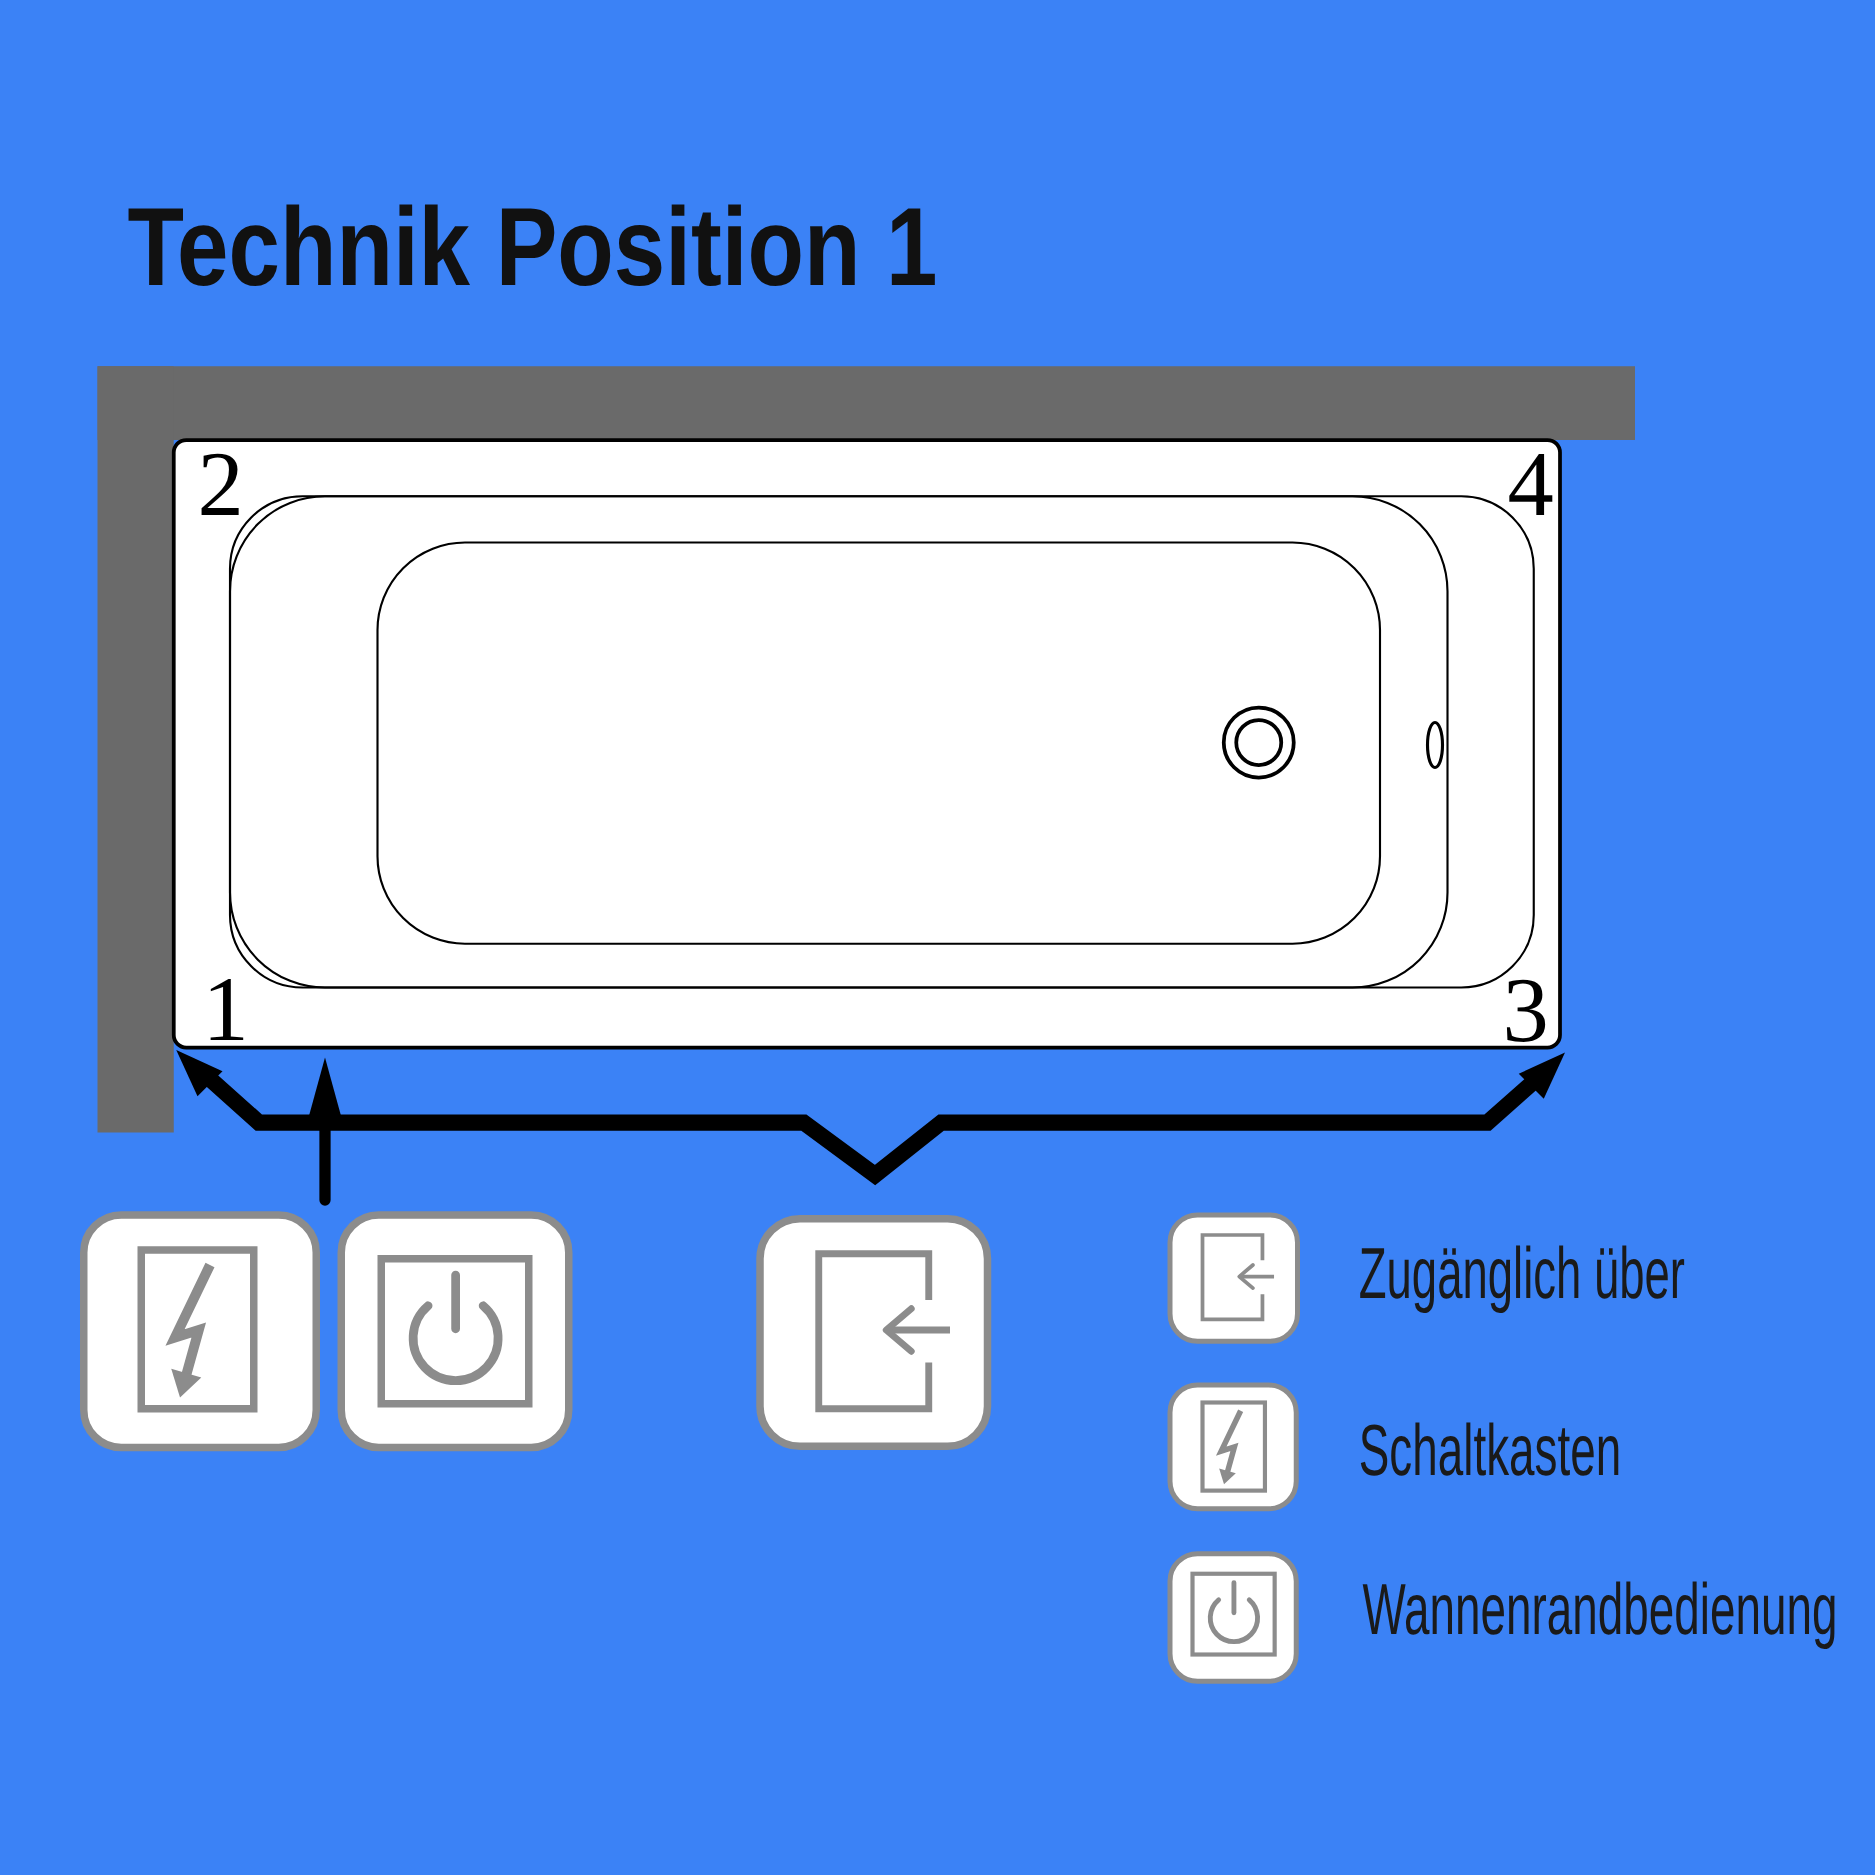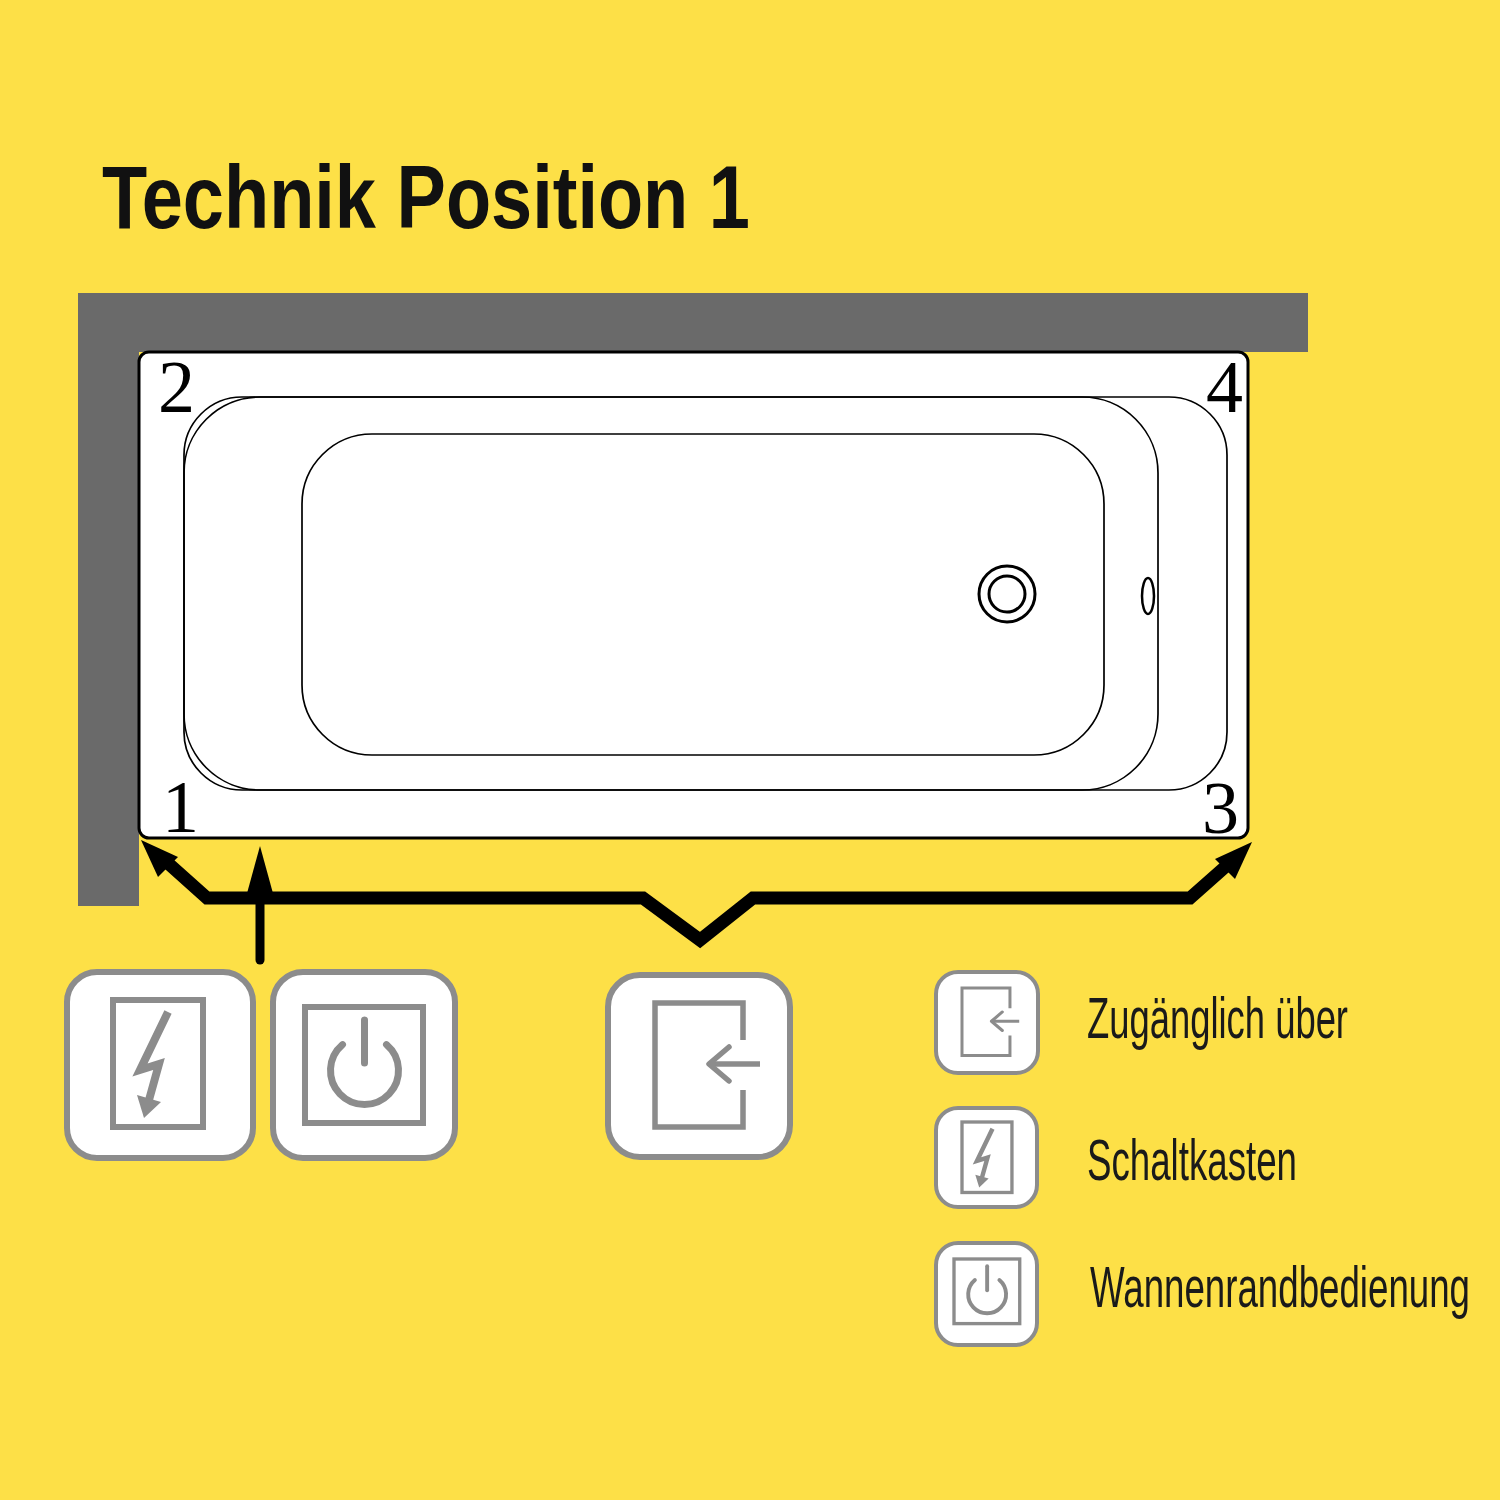--- a/index.html
+++ b/index.html
@@ -1,19 +1,19 @@
 <!DOCTYPE html>
 <html><head>
 <meta charset="utf-8">
 <style>
   html,body{margin:0;padding:0;background:#fff;}
   .canvas{
     position:relative;
     width:1500px;height:1500px;
-    background:#fde047;
+    background:#3b82f6;
     font-family:"Liberation Sans", sans-serif;
     overflow:hidden;
     text-align:center;
   }
   svg{display:block;}
   text{user-select:none;}
   .title-text{
     font-family:"Liberation Sans", sans-serif;
     font-weight:bold;
     fill:#111111;

